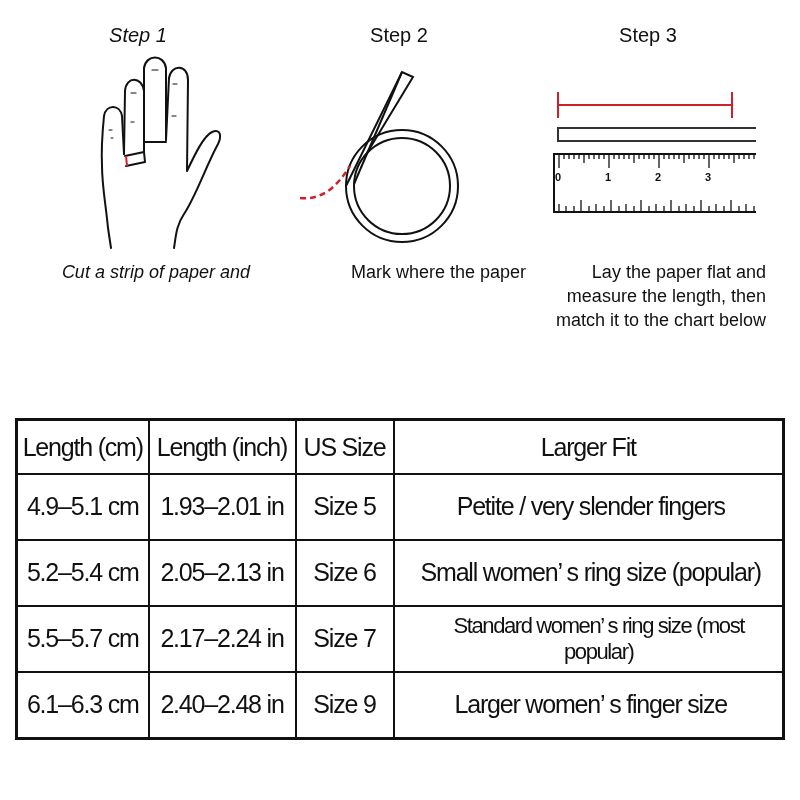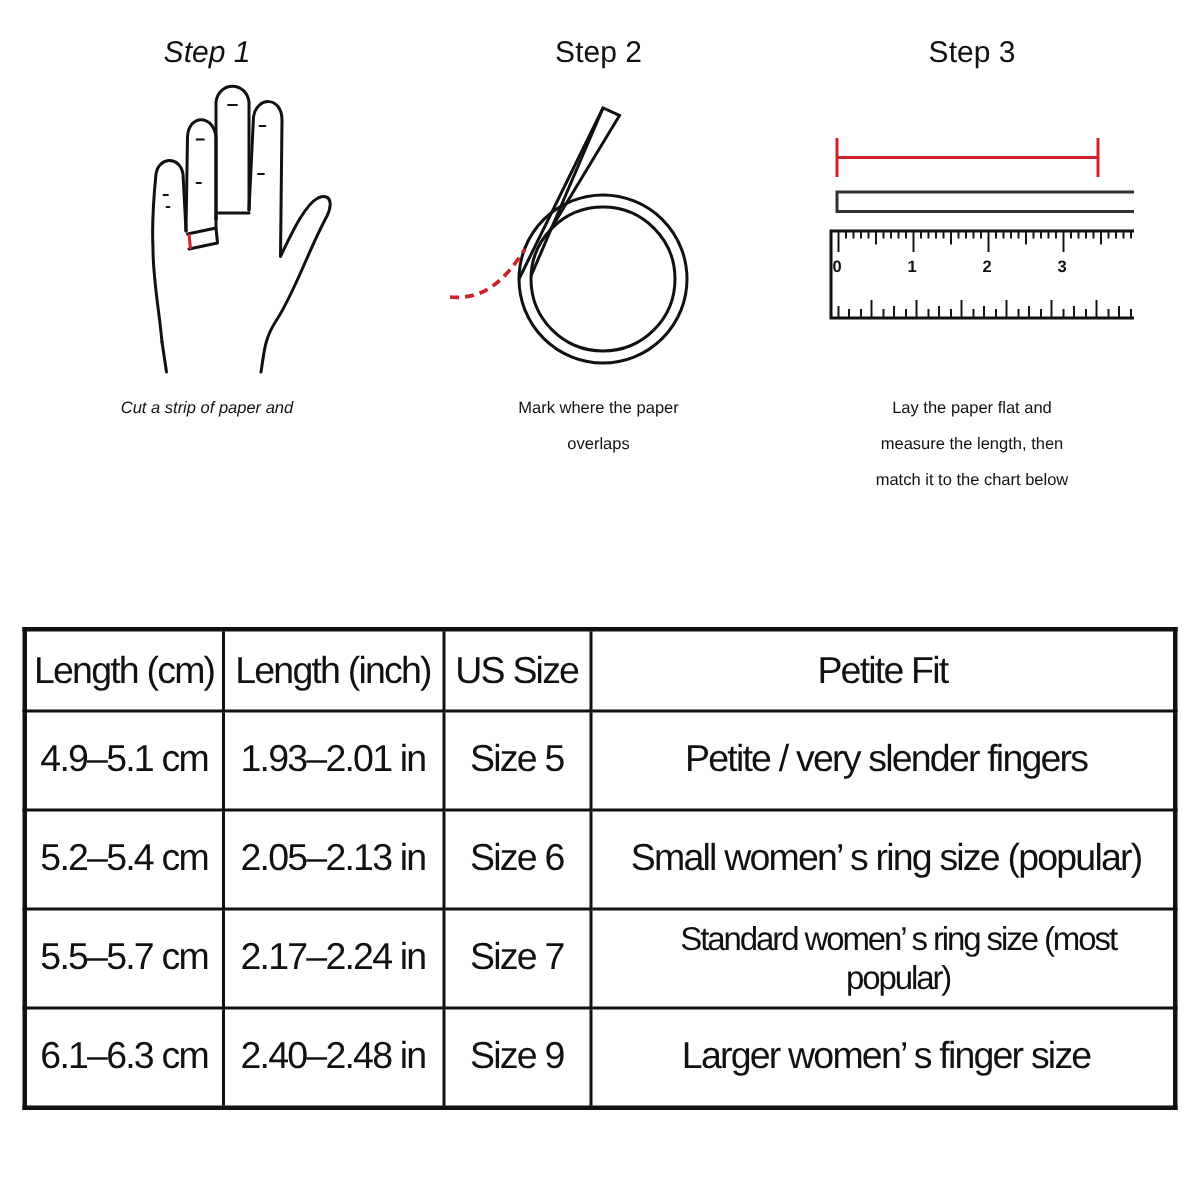--- a/index.html
+++ b/index.html
@@ -1,20 +1,20 @@
 <!DOCTYPE html>
 <html><head>
   <meta charset="utf-8">
   <style>
     html, body { margin: 0; padding: 0; background: #ffffff; }
     body { width: 800px; height: 800px; position: relative; overflow: hidden;
            font-family: "Liberation Sans", sans-serif; color: #111; }
     .step { position: absolute; top: 0; text-align: center; }
     .step-title { position: absolute; left: 0; right: 0; top: 24px; font-size: 20px; text-align: center; }
-    .step-desc { position: absolute; left: 0; right: 0; font-size: 11px; line-height: 24px; text-align: center; }
+    .step-desc { position: absolute; left: 0; right: 0; font-size: 18px; line-height: 24px; text-align: right; }
     .illus { position: absolute; }
     table.chart { position: absolute; left: 15px; top: 418px; width: 770px; height: 322px;
                   border-collapse: collapse; border: 3px solid #111;
                   font-family: "Liberation Sans", sans-serif; font-stretch: condensed; }
     table.chart th, table.chart td { border: 2px solid #111; font-weight: normal; font-size: 25px;
                   letter-spacing: -1.2px; padding: 0 4px; height: 52px; }
     table.chart th { text-align: center; }
     table.chart td.c { text-align: center; }
     table.chart td.l { text-align: center; padding-left: 9px; }
     table.chart td.sm { font-size: 22px; letter-spacing: -1.4px; padding-left: 25px; }
@@ -56,21 +56,20 @@
     <g fill="none" stroke="#111" stroke-width="2">
       <circle cx="110" cy="120" r="56"></circle>
       <circle cx="110" cy="120" r="48"></circle>
       <path d="M54 120 L110 6 L121 11 L72 92"></path>
       <path d="M62 118 L110 6"></path>
     </g>
     <path d="M8 132 C30 134 44 122 58 100" fill="none" stroke="#d0202a" stroke-width="2.5" stroke-dasharray="6 4"></path>
   </svg>
   <div class="step-desc" style="top:260px;">
     <div>Mark where the paper</div>
-    <div>overlaps</div>
   </div>
 </div>
 
 <div class="step" style="left:530px;width:236px;height:340px;">
   <div class="step-title">Step 3</div>
   <svg class="illus" style="left:20px;top:88px;" width="206" height="130" viewBox="0 0 206 130">
 
     <g stroke="#d0202a" stroke-width="2">
       <line x1="8" y1="4" x2="8" y2="30"></line>
       <line x1="182" y1="4" x2="182" y2="30"></line>
@@ -168,21 +167,21 @@
     <col style="width:132px">
       <col style="width:147px">
       <col style="width:98px">
       <col>
   </colgroup>
   <thead>
     <tr>
       <th>Length (cm)</th>
       <th>Length (inch)</th>
       <th>US Size</th>
-      <th>Petite Fit</th>
+      <th>Larger Fit</th>
     </tr>
   </thead>
   <tbody>
     <tr>
       <td class="c">4.9–5.1 cm</td>
       <td class="c">1.93–2.01 in</td>
       <td class="c">Size 5</td>
       <td class="l">Petite / very slender fingers</td>
     </tr>
     <tr>

